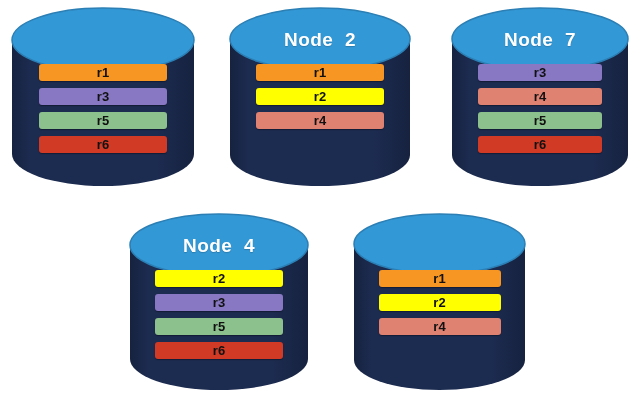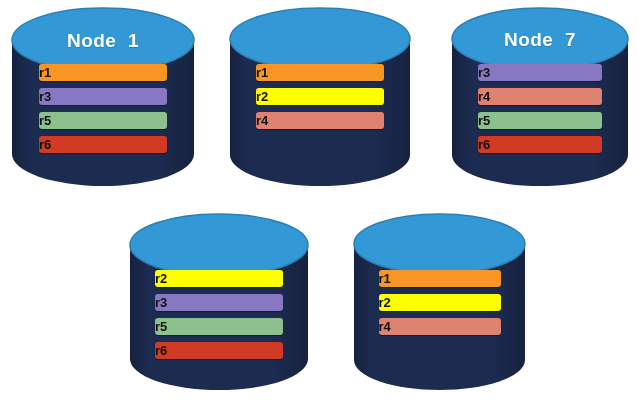--- a/index.html
+++ b/index.html
@@ -60,20 +60,21 @@
   }
 
   .bar {
     position: relative;
     border-radius: 3px;
     height: 17px;
     margin-bottom: 7px;
     box-shadow: 0 1px 1px rgba(0,0,0,0.35);
     display: flex;
     align-items: center;
+    justify-content: center;
   }
 
   .bar-label {
     font-size: 13px;
     font-weight: bold;
     color: #111111;
     line-height: 1;
     user-select: none;
   }
 </style>
@@ -87,21 +88,20 @@
           <linearGradient id="bodyGrad0" x1="0" y1="0" x2="1" y2="0">
             <stop offset="0" stop-color="#16223f"></stop>
             <stop offset="0.1" stop-color="#1c2b50"></stop>
             <stop offset="0.8" stop-color="#1c2b50"></stop>
             <stop offset="1" stop-color="#16223f"></stop>
           </linearGradient>
         </defs>
         <path d="M 2,34 L 2,148 A 91,32 0 0 0 184,148 L 184,34 Z" fill="url(#bodyGrad0)"></path>
         <ellipse cx="93" cy="34" rx="91" ry="32" fill="#3398d6" stroke="#2b7fb4" stroke-width="1.5"></ellipse>
       </svg>
-      <div class="node-title" style="top: 25px;">Node  1</div>
       <div class="bars" style="top: 58px;">
         <div class="bar" style="width: 128px; background: rgb(247, 150, 34);">
           <span class="bar-label">r1</span>
         </div>
         <div class="bar" style="width: 128px; background: rgb(136, 120, 195);">
           <span class="bar-label">r3</span>
         </div>
         <div class="bar" style="width: 128px; background: rgb(140, 192, 140);">
           <span class="bar-label">r5</span>
         </div>
@@ -116,20 +116,21 @@
           <linearGradient id="bodyGrad1" x1="0" y1="0" x2="1" y2="0">
             <stop offset="0" stop-color="#16223f"></stop>
             <stop offset="0.1" stop-color="#1c2b50"></stop>
             <stop offset="0.8" stop-color="#1c2b50"></stop>
             <stop offset="1" stop-color="#16223f"></stop>
           </linearGradient>
         </defs>
         <path d="M 2,33 L 2,149 A 90,31 0 0 0 182,149 L 182,33 Z" fill="url(#bodyGrad1)"></path>
         <ellipse cx="92" cy="33" rx="90" ry="31" fill="#3398d6" stroke="#2b7fb4" stroke-width="1.5"></ellipse>
       </svg>
+      <div class="node-title" style="top: 24px;">Node  2</div>
       <div class="bars" style="top: 58px;">
         <div class="bar" style="width: 128px; background: rgb(247, 150, 34);">
           <span class="bar-label">r1</span>
         </div>
         <div class="bar" style="width: 128px; background: rgb(255, 255, 0);">
           <span class="bar-label">r2</span>
         </div>
         <div class="bar" style="width: 128px; background: rgb(224, 130, 114);">
           <span class="bar-label">r4</span>
         </div>
@@ -170,20 +171,21 @@
           <linearGradient id="bodyGrad3" x1="0" y1="0" x2="1" y2="0">
             <stop offset="0" stop-color="#16223f"></stop>
             <stop offset="0.1" stop-color="#1c2b50"></stop>
             <stop offset="0.8" stop-color="#1c2b50"></stop>
             <stop offset="1" stop-color="#16223f"></stop>
           </linearGradient>
         </defs>
         <path d="M 2,33 L 2,147 A 89,31 0 0 0 180,147 L 180,33 Z" fill="url(#bodyGrad3)"></path>
         <ellipse cx="91" cy="33" rx="89" ry="31" fill="#3398d6" stroke="#2b7fb4" stroke-width="1.5"></ellipse>
       </svg>
+      <div class="node-title" style="top: 24px;">Node  4</div>
       <div class="bars" style="top: 58px;">
         <div class="bar" style="width: 128px; background: rgb(255, 255, 0);">
           <span class="bar-label">r2</span>
         </div>
         <div class="bar" style="width: 128px; background: rgb(136, 120, 195);">
           <span class="bar-label">r3</span>
         </div>
         <div class="bar" style="width: 128px; background: rgb(140, 192, 140);">
           <span class="bar-label">r5</span>
         </div>

